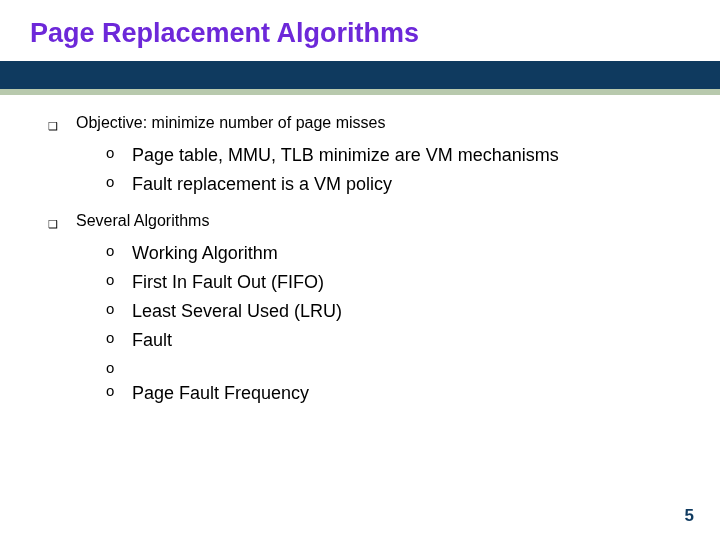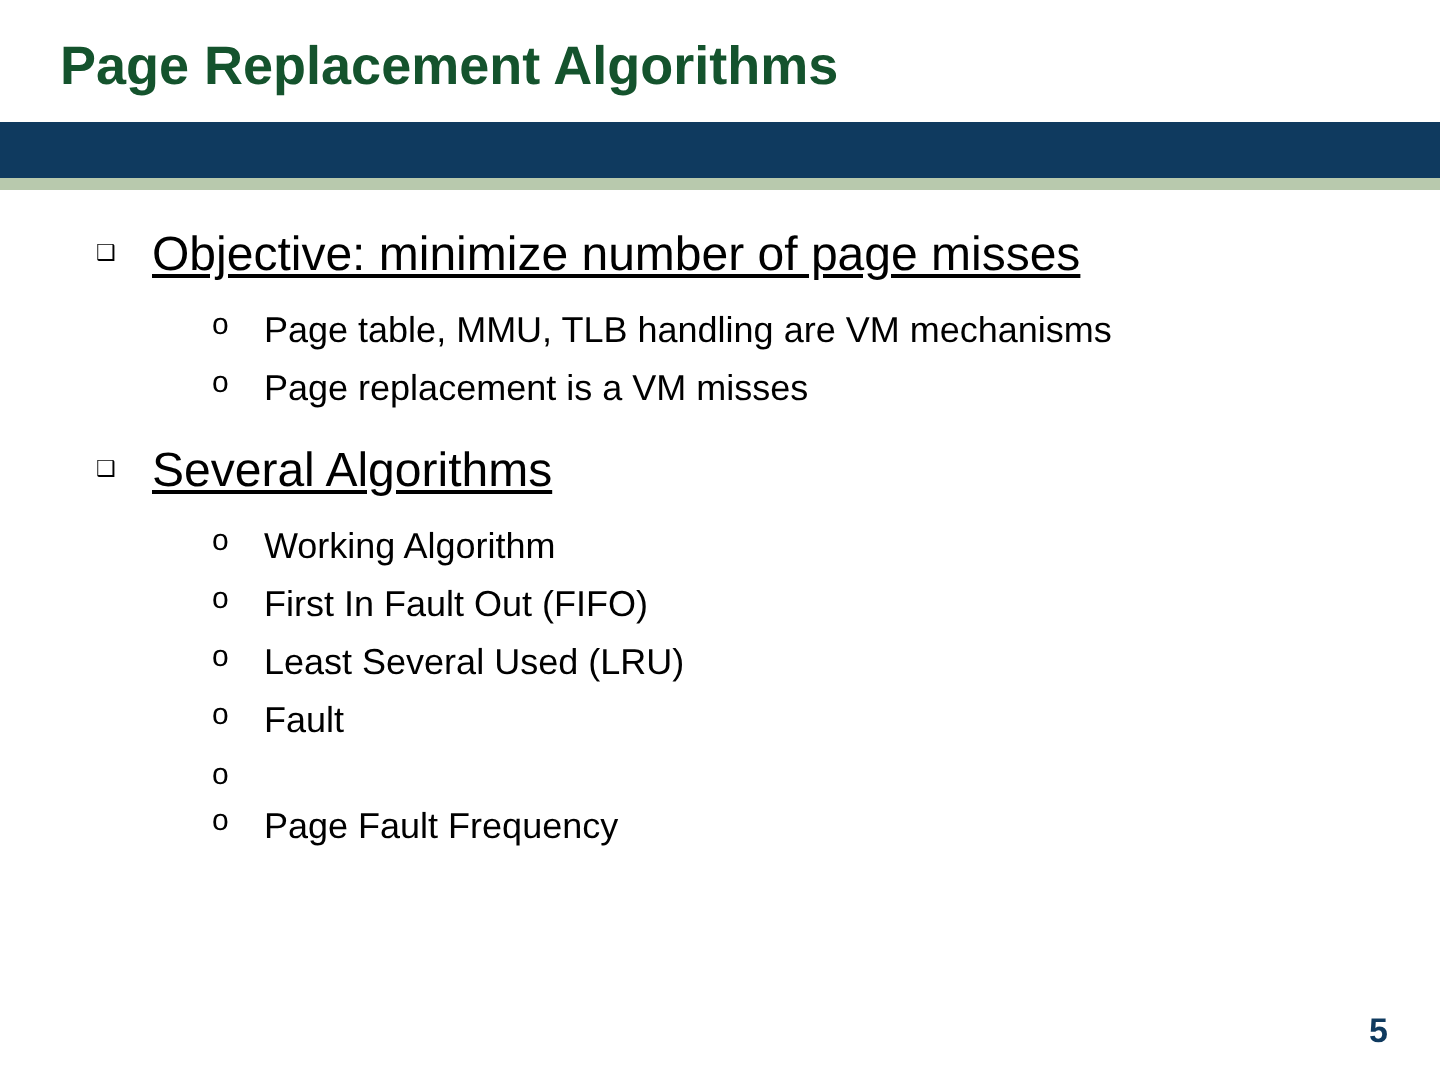--- a/index.html
+++ b/index.html
@@ -8,21 +8,21 @@
     font-family: Arial, Helvetica, sans-serif;
     background: #ffffff;
     position: relative;
   }
   .header {
     padding: 18px 0 8px 30px;
   }
   .title {
     font-size: 27px;
     font-weight: bold;
-    color: #14532d;
+    color: #6d28d9;
   }
   .bar {
     width: 100%;
     height: 34px;
     background: #0f3a5f;
     border-bottom: 6px solid #b8c9ad;
     margin-top: 4px;
   }
   .content {
     padding: 18px 30px 0 48px;
@@ -34,23 +34,22 @@
     margin-bottom: 10px;
   }
   .lvl1 .bullet {
     font-size: 11px;
     margin-right: 18px;
     margin-top: 7px;
     width: 10px;
     flex-shrink: 0;
   }
   .lvl1 .text {
-    font-size: 24px;
+    font-size: 16px;
     line-height: 1.25;
-    text-decoration: underline;
   }
   .sublist {
     margin-left: 58px;
     margin-bottom: 14px;
   }
   .lvl2 {
     display: flex;
     align-items: flex-start;
     margin-bottom: 5px;
   }
@@ -85,25 +84,25 @@
 
 <div class="content">
 
   <div class="lvl1">
     <span class="bullet">❑</span>
     <span class="text">Objective: minimize number of page misses</span>
   </div>
   <div class="sublist">
     <div class="lvl2">
       <span class="subbullet">o</span>
-      <span class="subtext">Page table, MMU, TLB handling are VM mechanisms</span>
+      <span class="subtext">Page table, MMU, TLB minimize are VM mechanisms</span>
     </div>
     <div class="lvl2">
       <span class="subbullet">o</span>
-      <span class="subtext">Page replacement is a VM misses</span>
+      <span class="subtext">Fault replacement is a VM policy</span>
     </div>
   </div>
 
   <div class="lvl1">
     <span class="bullet">❑</span>
     <span class="text">Several Algorithms</span>
   </div>
   <div class="sublist">
     <div class="lvl2">
       <span class="subbullet">o</span>

